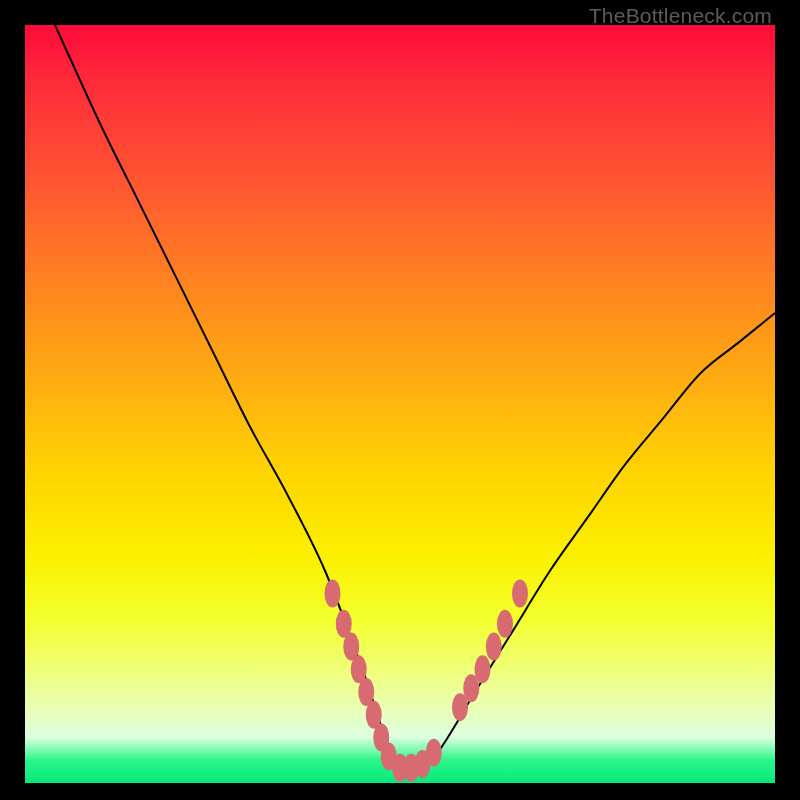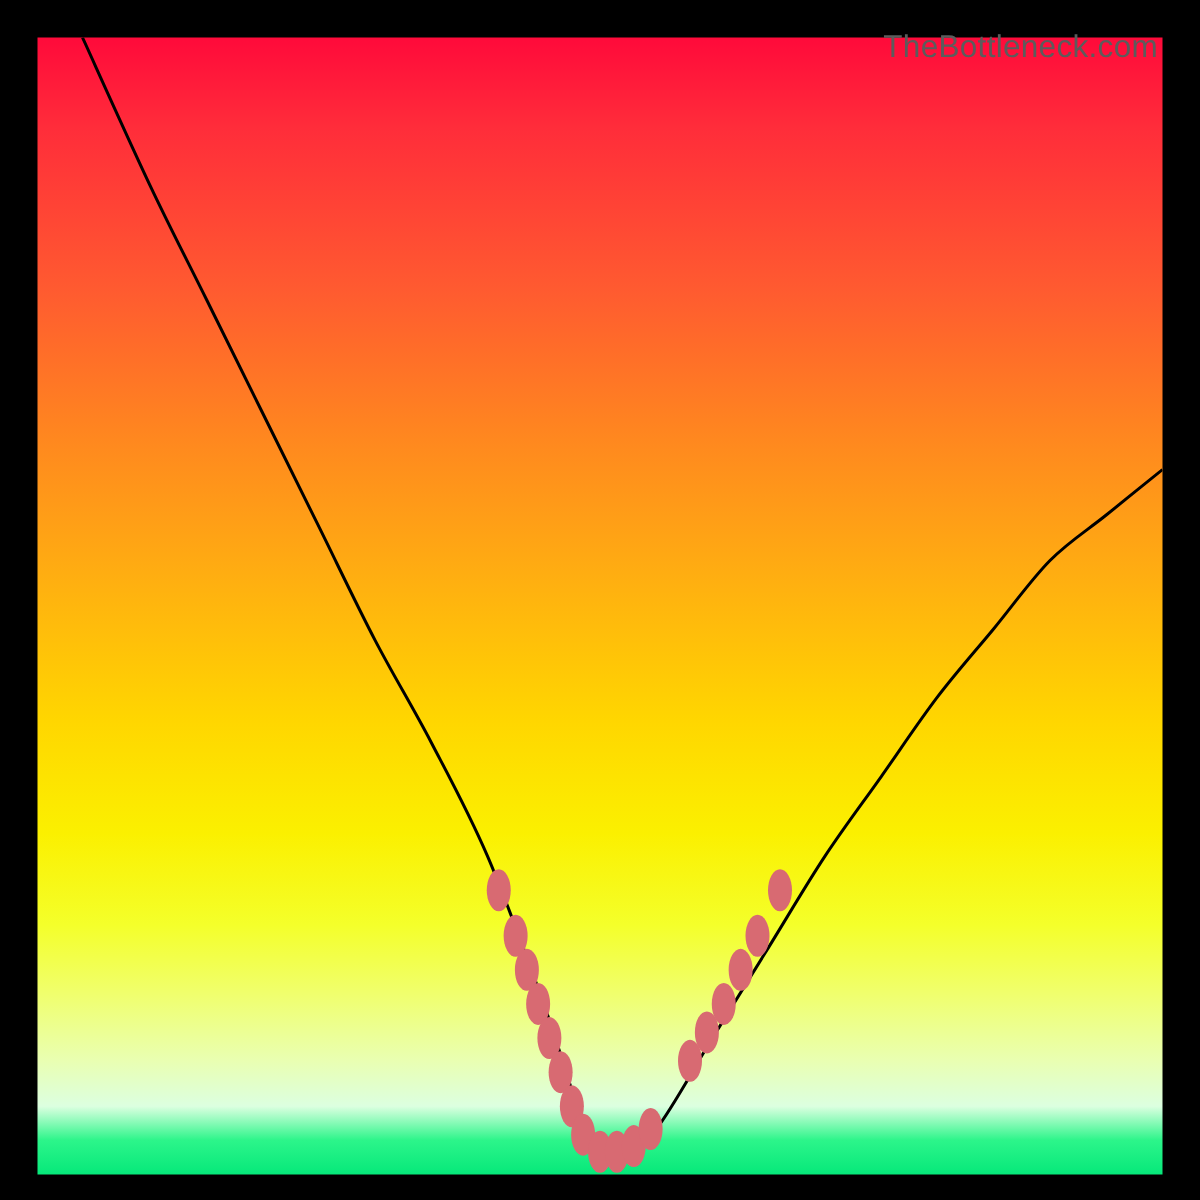--- a/index.html
+++ b/index.html
@@ -29,21 +29,21 @@
       #f4ff2a 78%,
       #f0ff6c 84%,
       #e9ffb2 90%,
       #dcffe0 94%,
       #2cf58a 97%,
       #06e87a 100%
     );
   }
   .attribution {
     position: absolute;
-    top: 20px;
+    top: 4px;
     right: 28px;
     color: #5c5c5c;
     font-size: 21px;
     font-weight: 500;
     letter-spacing: 0.2px;
   }
   svg.curve {
     position: absolute;
     left: 0;
     top: 0;

